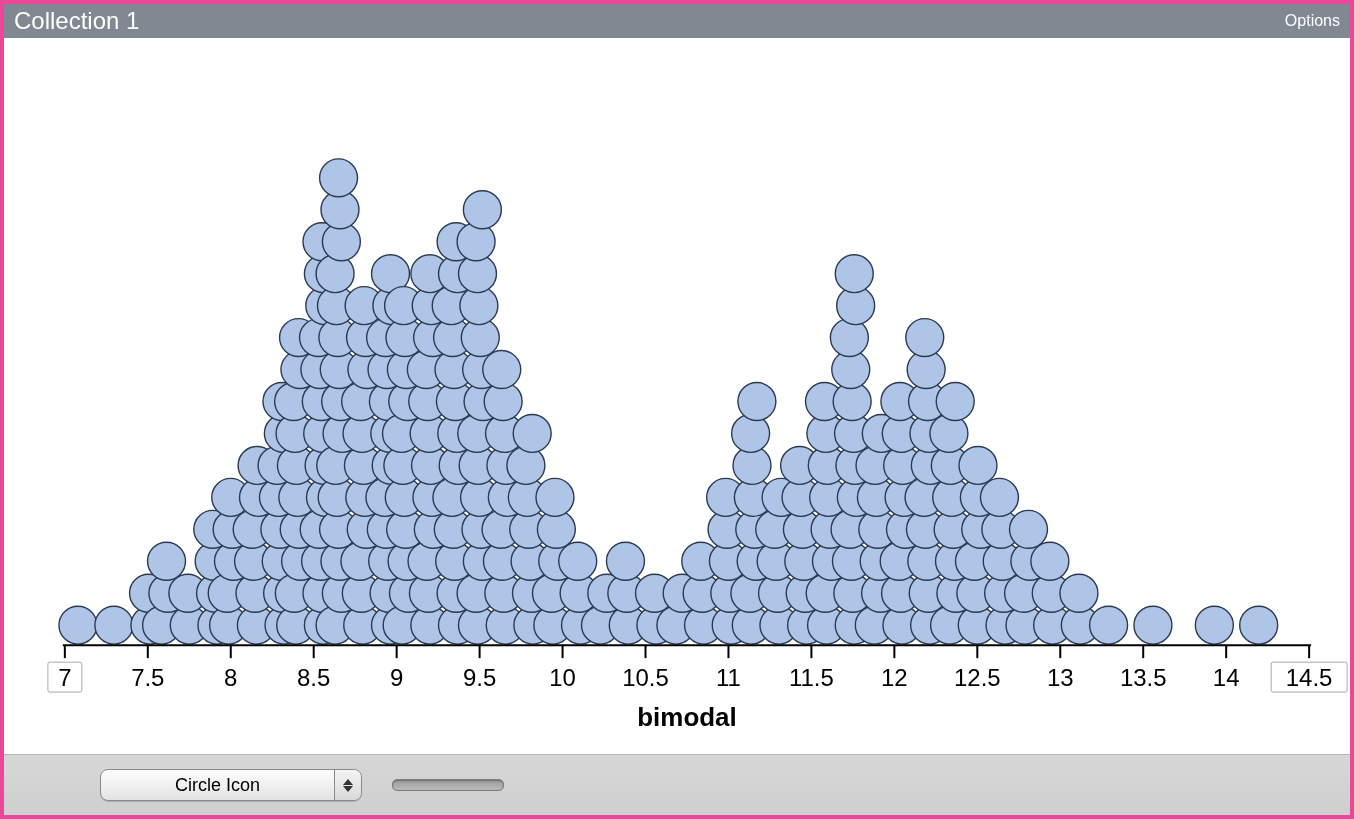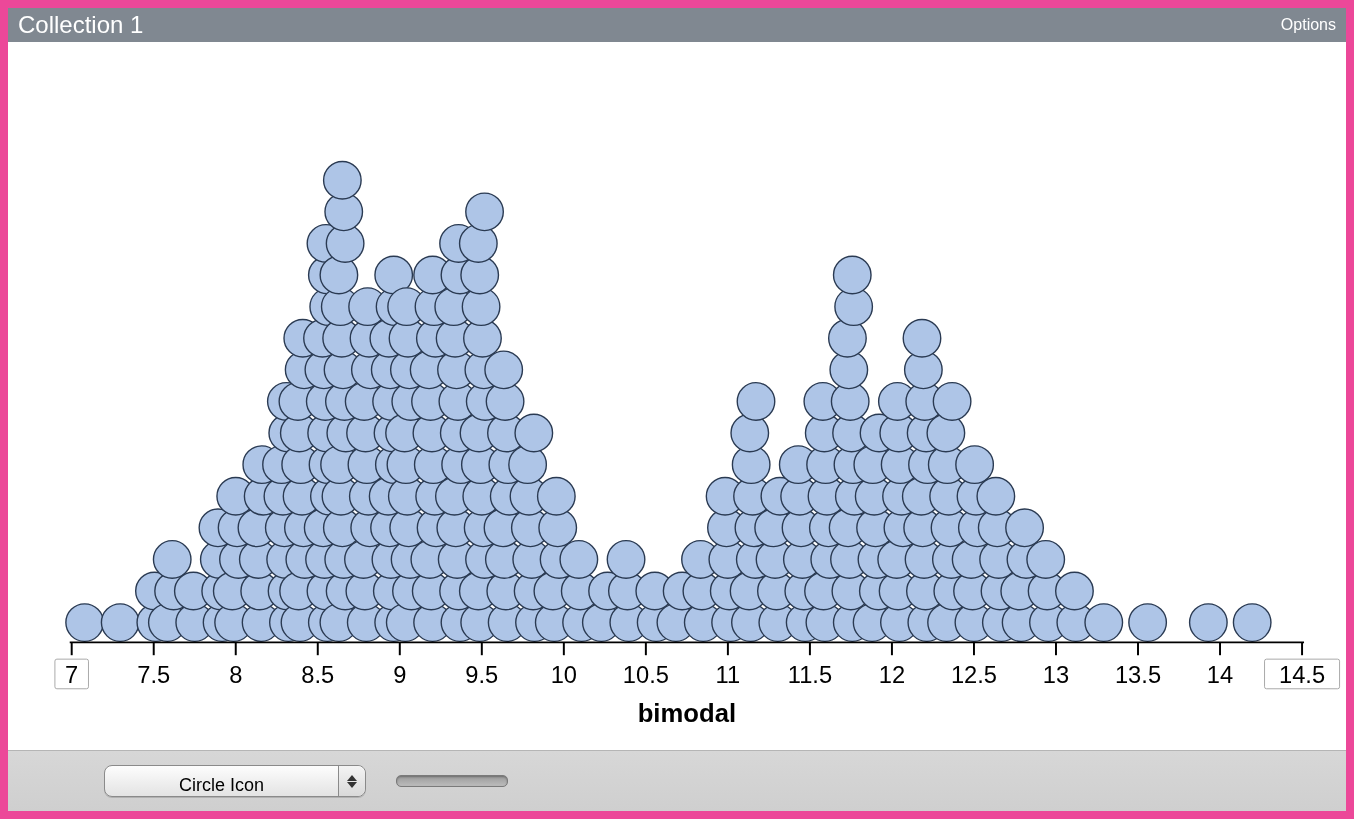--- a/index.html
+++ b/index.html
@@ -5,21 +5,21 @@
   html, body {
     margin: 0;
     padding: 0;
     font-family: Arial, Helvetica, sans-serif;
     background: #fff;
   }
   .window {
     width: 1354px;
     height: 819px;
     box-sizing: border-box;
-    border: 8px solid #ec4899;
+    border: 4px solid #ec4899;
     display: flex;
     flex-direction: column;
     background: #fff;
   }
   .titlebar {
     height: 34px;
     background: #808891;
     display: flex;
     align-items: center;
     justify-content: space-between;
@@ -53,21 +53,21 @@
     padding-left: 96px;
     gap: 30px;
   }
   .dropdown {
     width: 260px;
     height: 30px;
     background: linear-gradient(#fdfdfd,#e3e3e3);
     border: 1px solid #8a8a8a;
     border-radius: 8px;
     display: flex;
-    align-items: flex-end;
+    align-items: center;
     box-shadow: 0 1px 0 rgba(0,0,0,0.15);
     position: relative;
     cursor: pointer;
     font-size: 18px;
   }
   .dropdown .label {
     flex: 1;
     text-align: center;
     color: #000;
   }

